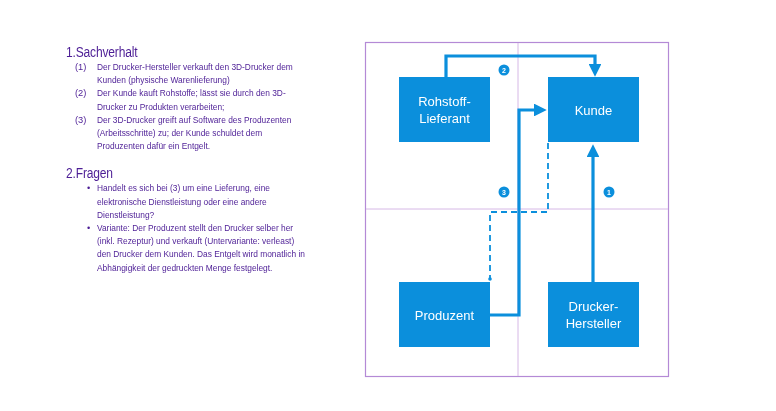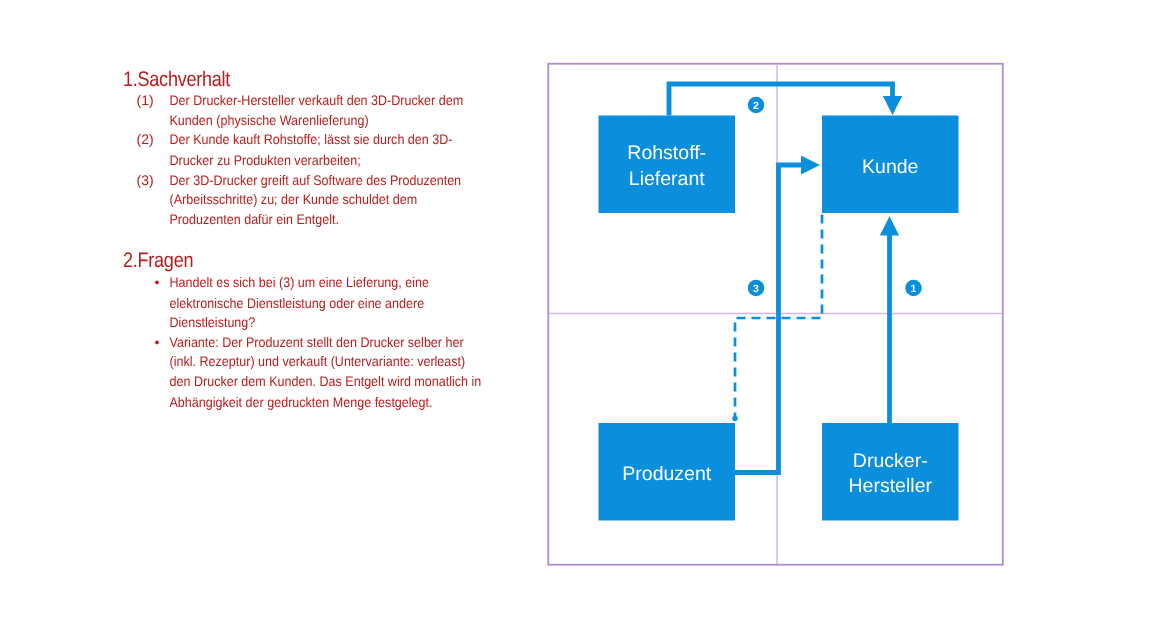--- a/index.html
+++ b/index.html
@@ -1,18 +1,18 @@
 <!DOCTYPE html>
 <html><head>
 <meta charset="utf-8">
 <style>
   html, body { margin: 0; padding: 0; background: #ffffff; }
   body { width: 776px; height: 411px; position: relative; overflow: hidden;
          font-family: "Liberation Sans", sans-serif; }
-  .text-col { position: absolute; left: 82px; top: 44px; width: 300px; color: #b91c1c; }
+  .text-col { position: absolute; left: 66px; top: 44px; width: 300px; color: #4c1d95; }
   .section-title { font-size: 14px; font-weight: normal; margin: 0; line-height: 17px;
                    transform: scaleX(0.86); transform-origin: left; letter-spacing: -0.2px; }
   .items { margin: 0; padding: 0; list-style: none; }
   .item { position: relative; font-size: 9.3px; line-height: 13.2px; padding-left: 31px; }
   .item .num { position: absolute; left: 9px; top: 0; }
   .item .txt { display: block; transform: scaleX(0.9); transform-origin: left; width: 290px; }
   .bullets { margin: 0; padding: 0; list-style: none; }
   .bullet { position: relative; font-size: 9.3px; line-height: 13.2px; padding-left: 31px; }
   .bullet .dot { position: absolute; left: 21px; top: 0; }
   .bullet .txt { display: block; transform: scaleX(0.9); transform-origin: left; width: 292px; }

